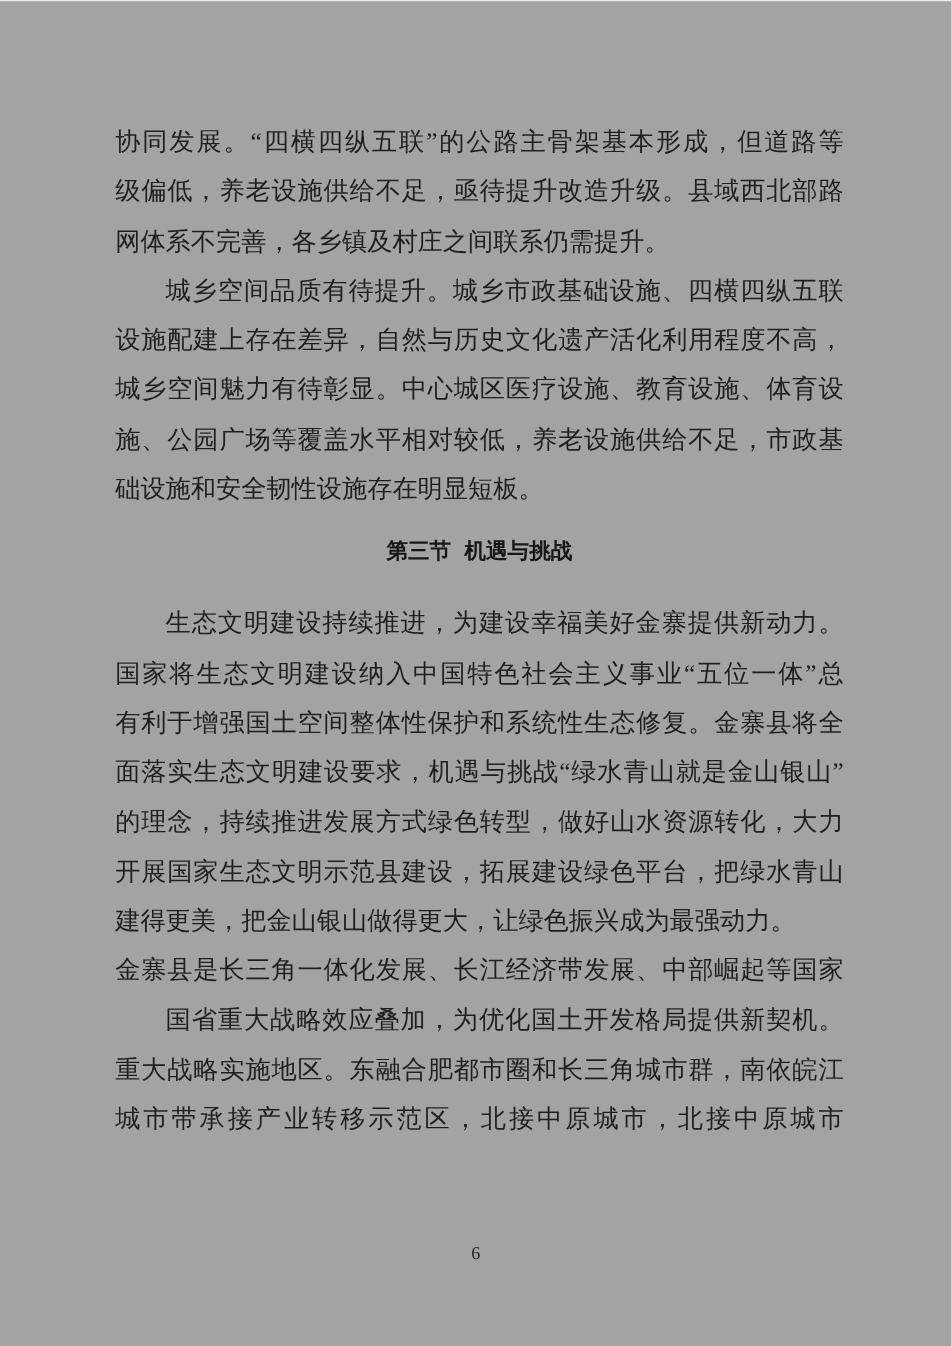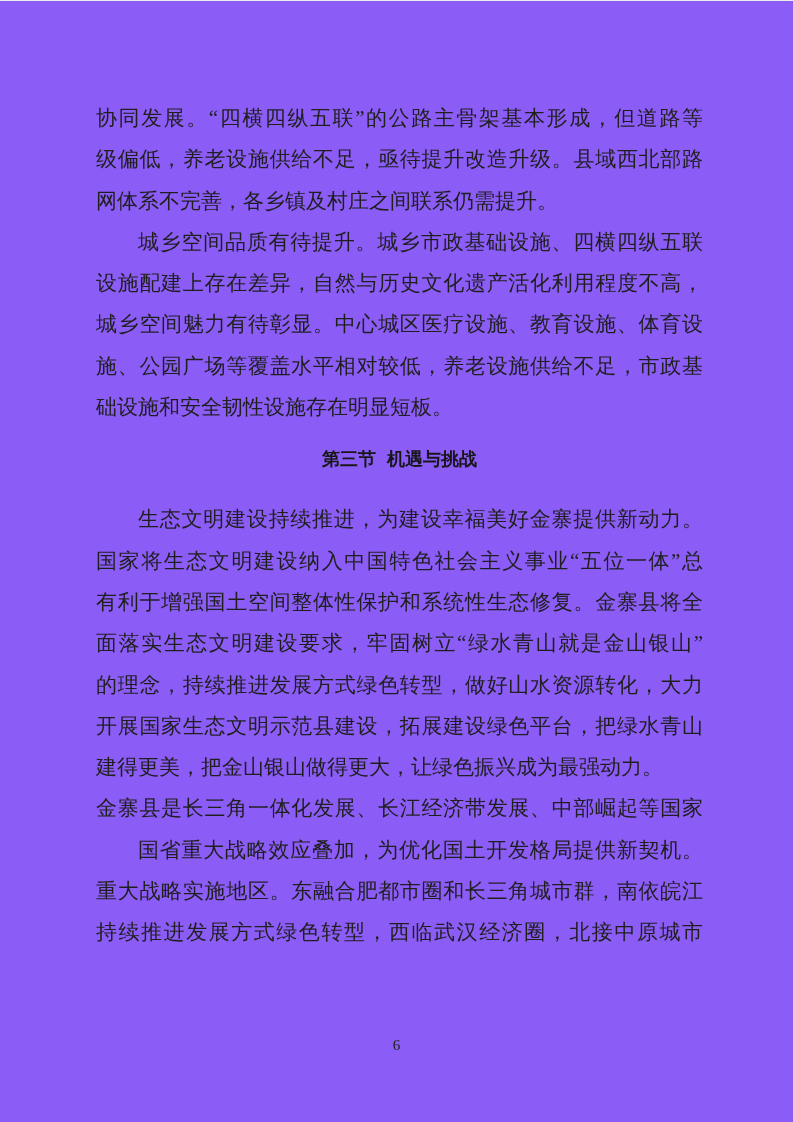--- a/index.html
+++ b/index.html
@@ -4,21 +4,21 @@
 <style>
   html, body {
     margin: 0;
     padding: 0;
     background: #ffffff;
   }
   .page {
     position: relative;
     width: 793px;
     height: 1122px;
-    background: #8b5cf6;
+    background: #a3a3a3;
     overflow: hidden;
     box-sizing: border-box;
     border-top: 1px solid #ededed;
     font-family: "Liberation Serif", "DejaVu Serif", serif;
     color: #1f1f1f;
   }
   .content {
     position: absolute;
     left: 96px;
     top: 97px;
@@ -78,28 +78,28 @@
         <div class="line">设施配建上存在差异，自然与历史文化遗产活化利用程度不高，</div>
         <div class="line">城乡空间魅力有待彰显。中心城区医疗设施、教育设施、体育设</div>
         <div class="line">施、公园广场等覆盖水平相对较低，养老设施供给不足，市政基</div>
         <div class="line last">础设施和安全韧性设施存在明显短板。</div>
       </div>
       <div class="heading">第三节 机遇与挑战</div>
       <div class="para">
         <div class="line indent">生态文明建设持续推进，为建设幸福美好金寨提供新动力。</div>
         <div class="line">国家将生态文明建设纳入中国特色社会主义事业“五位一体”总</div>
         <div class="line">有利于增强国土空间整体性保护和系统性生态修复。金寨县将全</div>
-        <div class="line">面落实生态文明建设要求，牢固树立“绿水青山就是金山银山”</div>
+        <div class="line">面落实生态文明建设要求，机遇与挑战“绿水青山就是金山银山”</div>
         <div class="line">的理念，持续推进发展方式绿色转型，做好山水资源转化，大力</div>
         <div class="line">开展国家生态文明示范县建设，拓展建设绿色平台，把绿水青山</div>
         <div class="line last">建得更美，把金山银山做得更大，让绿色振兴成为最强动力。</div>
       </div>
       <div class="para">
         <div class="line">金寨县是长三角一体化发展、长江经济带发展、中部崛起等国家</div>
         <div class="line indent">国省重大战略效应叠加，为优化国土开发格局提供新契机。</div>
         <div class="line">重大战略实施地区。东融合肥都市圈和长三角城市群，南依皖江</div>
-        <div class="line">持续推进发展方式绿色转型，西临武汉经济圈，北接中原城市</div>
+        <div class="line">城市带承接产业转移示范区，北接中原城市，北接中原城市</div>
       </div>
     </div>
   <div class="footer">
     <span>6</span>
   </div>
 </div>
 
 </body></html>

